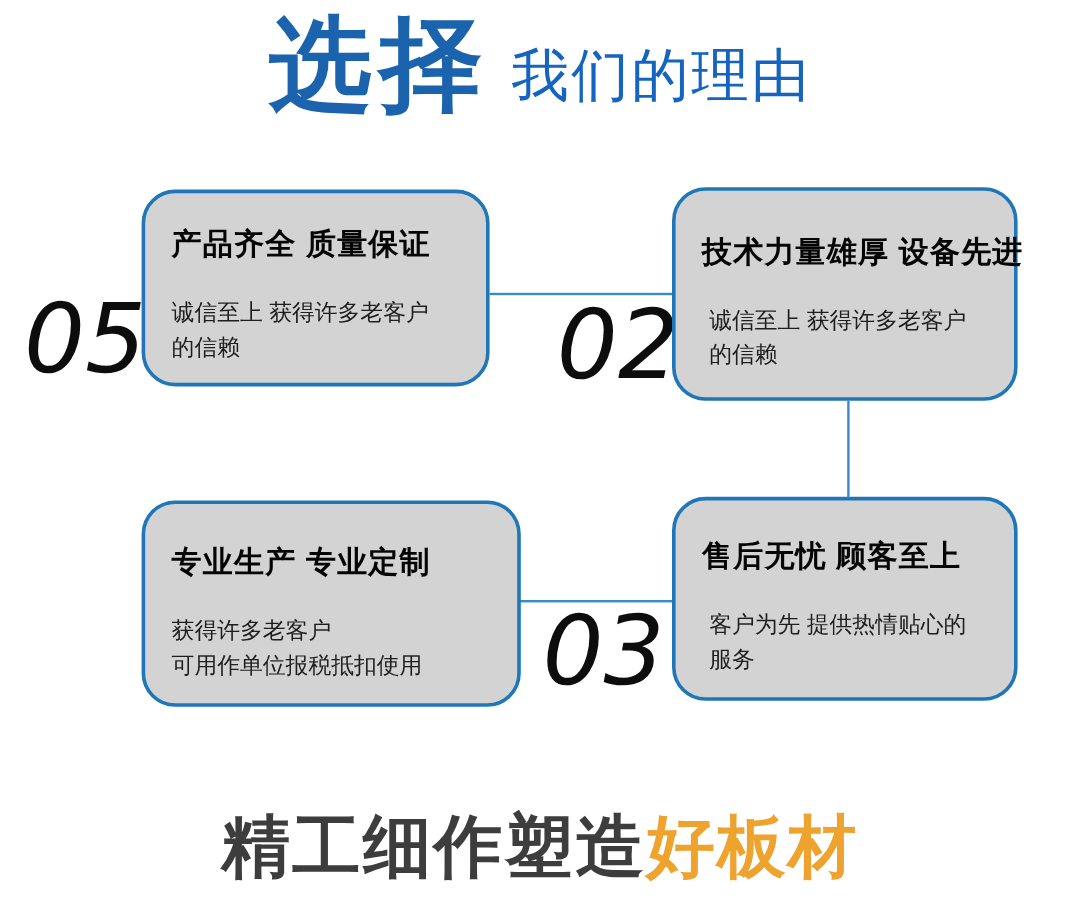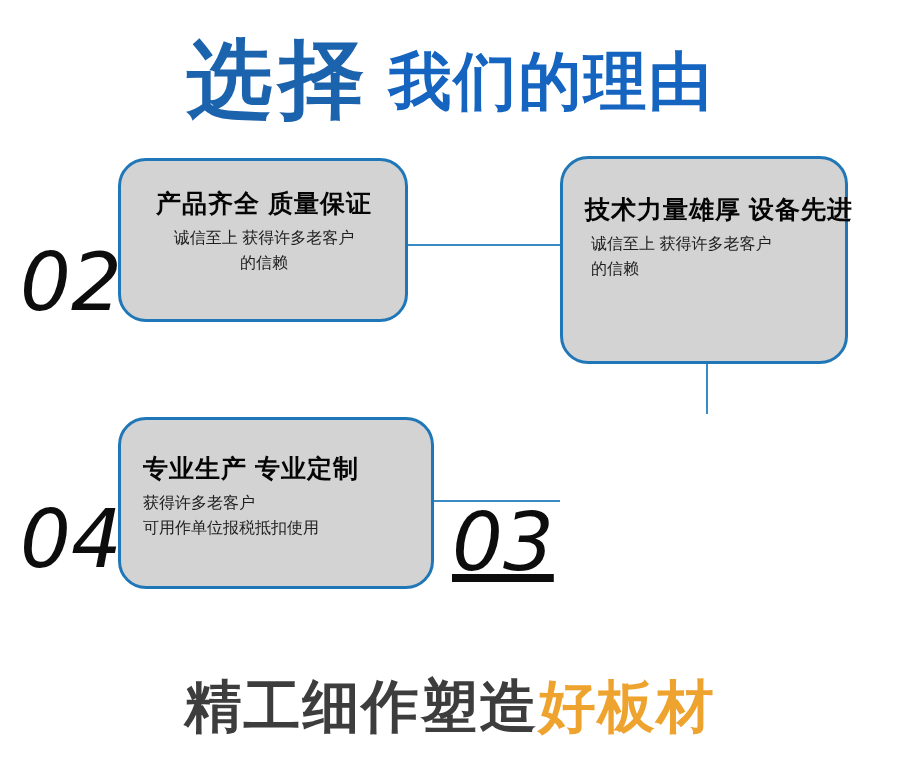--- a/index.html
+++ b/index.html
@@ -18,67 +18,67 @@
   html,body{background:#ffffff;}
   body{font-family:"Liberation Sans","DejaVu Sans",sans-serif;}
   .page{
     position:relative;
     width:900px;height:757px;
     background:#ffffff;
     overflow:hidden;
   }
   
   .header{
-    position:absolute;top:36px;left:0;width:100%;
+    position:absolute;top:11px;left:0;width:100%;
     display:flex;justify-content:center;align-items:flex-end;
     gap:18px;
   }
   .title-big{
     font-size:86px;font-weight:800;line-height:1.0;
     letter-spacing:6px;color:var(--title-blue);
   }
   .title-rest{
-    font-size:63px;font-weight:700;line-height:1.1;
+    font-size:48px;font-weight:400;line-height:1.1;
     letter-spacing:2px;color:var(--subtitle-blue);
     padding-bottom:6px;
   }
   
   .card{
     position:absolute;
     background:var(--card-fill);
     border:3px solid var(--card-border-blue);
     border-radius:28px;
     padding:26px 20px 0 22px;
   }
-  .card-1{left:118px;top:158px;width:290px;height:164px;text-align:center;}
-  .card-2{left:560px;top:156px;width:288px;height:208px;padding-top:34px;}
+  .card-1{left:118px;top:158px;width:290px;height:164px;}
+  .card-2{left:560px;top:156px;width:288px;height:178px;padding-top:34px;}
   .card-4{left:118px;top:417px;width:316px;height:172px;padding-top:32px;}
   .card-3{left:560px;top:414px;width:288px;height:170px;padding-top:30px;}
   .card-title{
     font-size:25px;font-weight:800;color:var(--heading-black);
     letter-spacing:1px;white-space:nowrap;
   }
   .card-body{
-    margin-top:6px;
-    font-size:16px;line-height:1.55;color:var(--body-gray);
+    margin-top:27px;
+    font-size:19px;line-height:1.55;color:var(--body-gray);
     white-space:pre-line;
   }
   .card-2 .card-body,.card-3 .card-body{margin-left:6px;}
   
   .step-number{
     position:absolute;
     font-size:80px;font-style:italic;font-weight:400;
     color:var(--number-black);
     width:92px;text-align:right;line-height:1.0;
     font-family:"DejaVu Sans","Liberation Sans",sans-serif;
   }
   .num-01{left:20px;top:243px;}
   .num-02{left:464px;top:248px;}
   .num-04{left:20px;top:500px;}
-  .num-03{left:452px;top:503px;text-decoration:underline;}
+  .num-03{left:452px;top:503px;}
   
   .connector{position:absolute;background:var(--connector-blue);}
   .conn-h1{left:408px;top:244px;width:152px;height:2px;}
   .conn-v1{left:706px;top:334px;width:2px;height:80px;}
   .conn-h2{left:408px;top:500px;width:152px;height:2px;}
   
   .tagline{
     position:absolute;left:0;top:675px;width:100%;
     text-align:center;
     font-size:57px;font-weight:800;letter-spacing:2px;
@@ -94,40 +94,45 @@
 
   <div class="header">
     <span class="title-big">选择</span>
     <span class="title-rest">我们的理由</span>
   </div>
 
   <div class="connector conn-h1"></div>
   <div class="connector conn-v1"></div>
   <div class="connector conn-h2"></div>
 
-  <div class="step-number num-01">02</div>
-  <div class="step-number num-04">04</div>
+  <div class="step-number num-01">05</div>
+  <div class="step-number num-02">02</div>
   <div class="step-number num-03">03</div>
 
   <div class="card card-1">
     <div class="card-title">产品齐全 质量保证</div>
     <div class="card-body">诚信至上 获得许多老客户
 的信赖</div>
   </div>
 
   <div class="card card-2">
     <div class="card-title">技术力量雄厚 设备先进</div>
     <div class="card-body">诚信至上 获得许多老客户
 的信赖</div>
   </div>
 
   <div class="card card-4">
     <div class="card-title">专业生产 专业定制</div>
     <div class="card-body">获得许多老客户
 可用作单位报税抵扣使用</div>
   </div>
 
+  <div class="card card-3">
+    <div class="card-title">售后无忧 顾客至上</div>
+    <div class="card-body">客户为先 提供热情贴心的
+服务</div>
+  </div>
 
   <div class="tagline">
     <span class="tagline-dark">精工细作塑造</span><span class="tagline-accent">好板材</span>
   </div>
 
 </div>
 
 </body></html>

